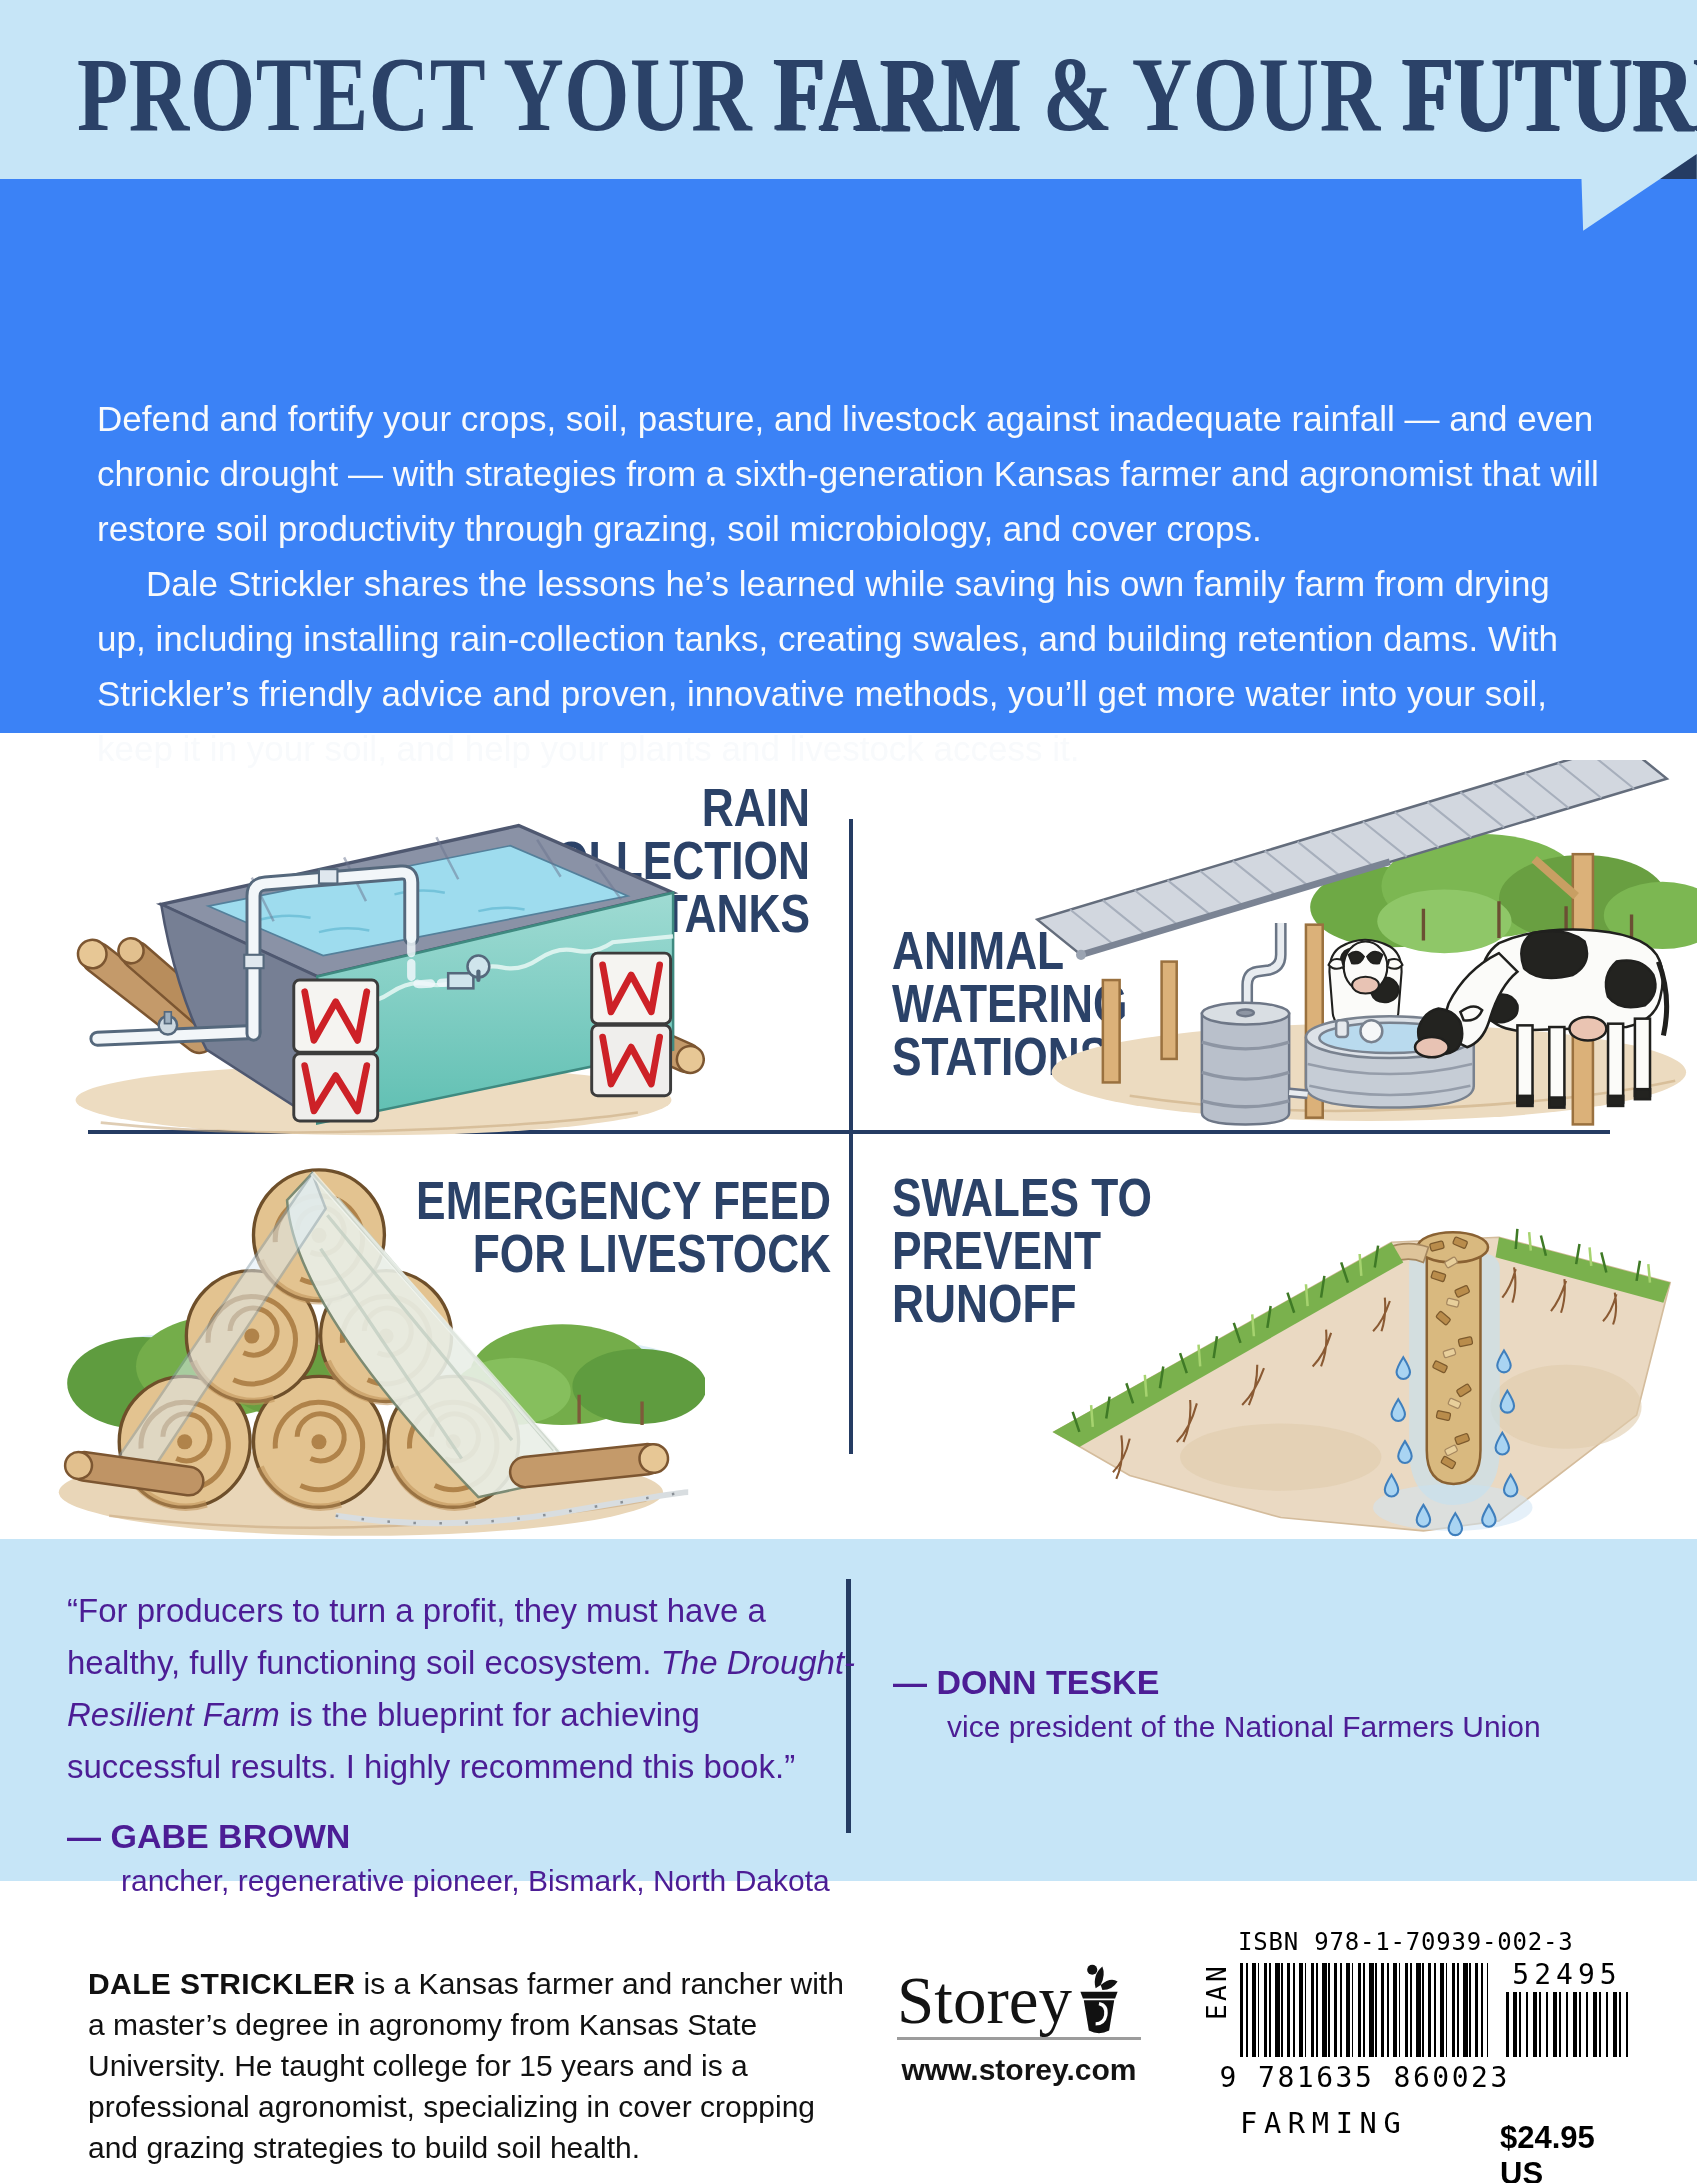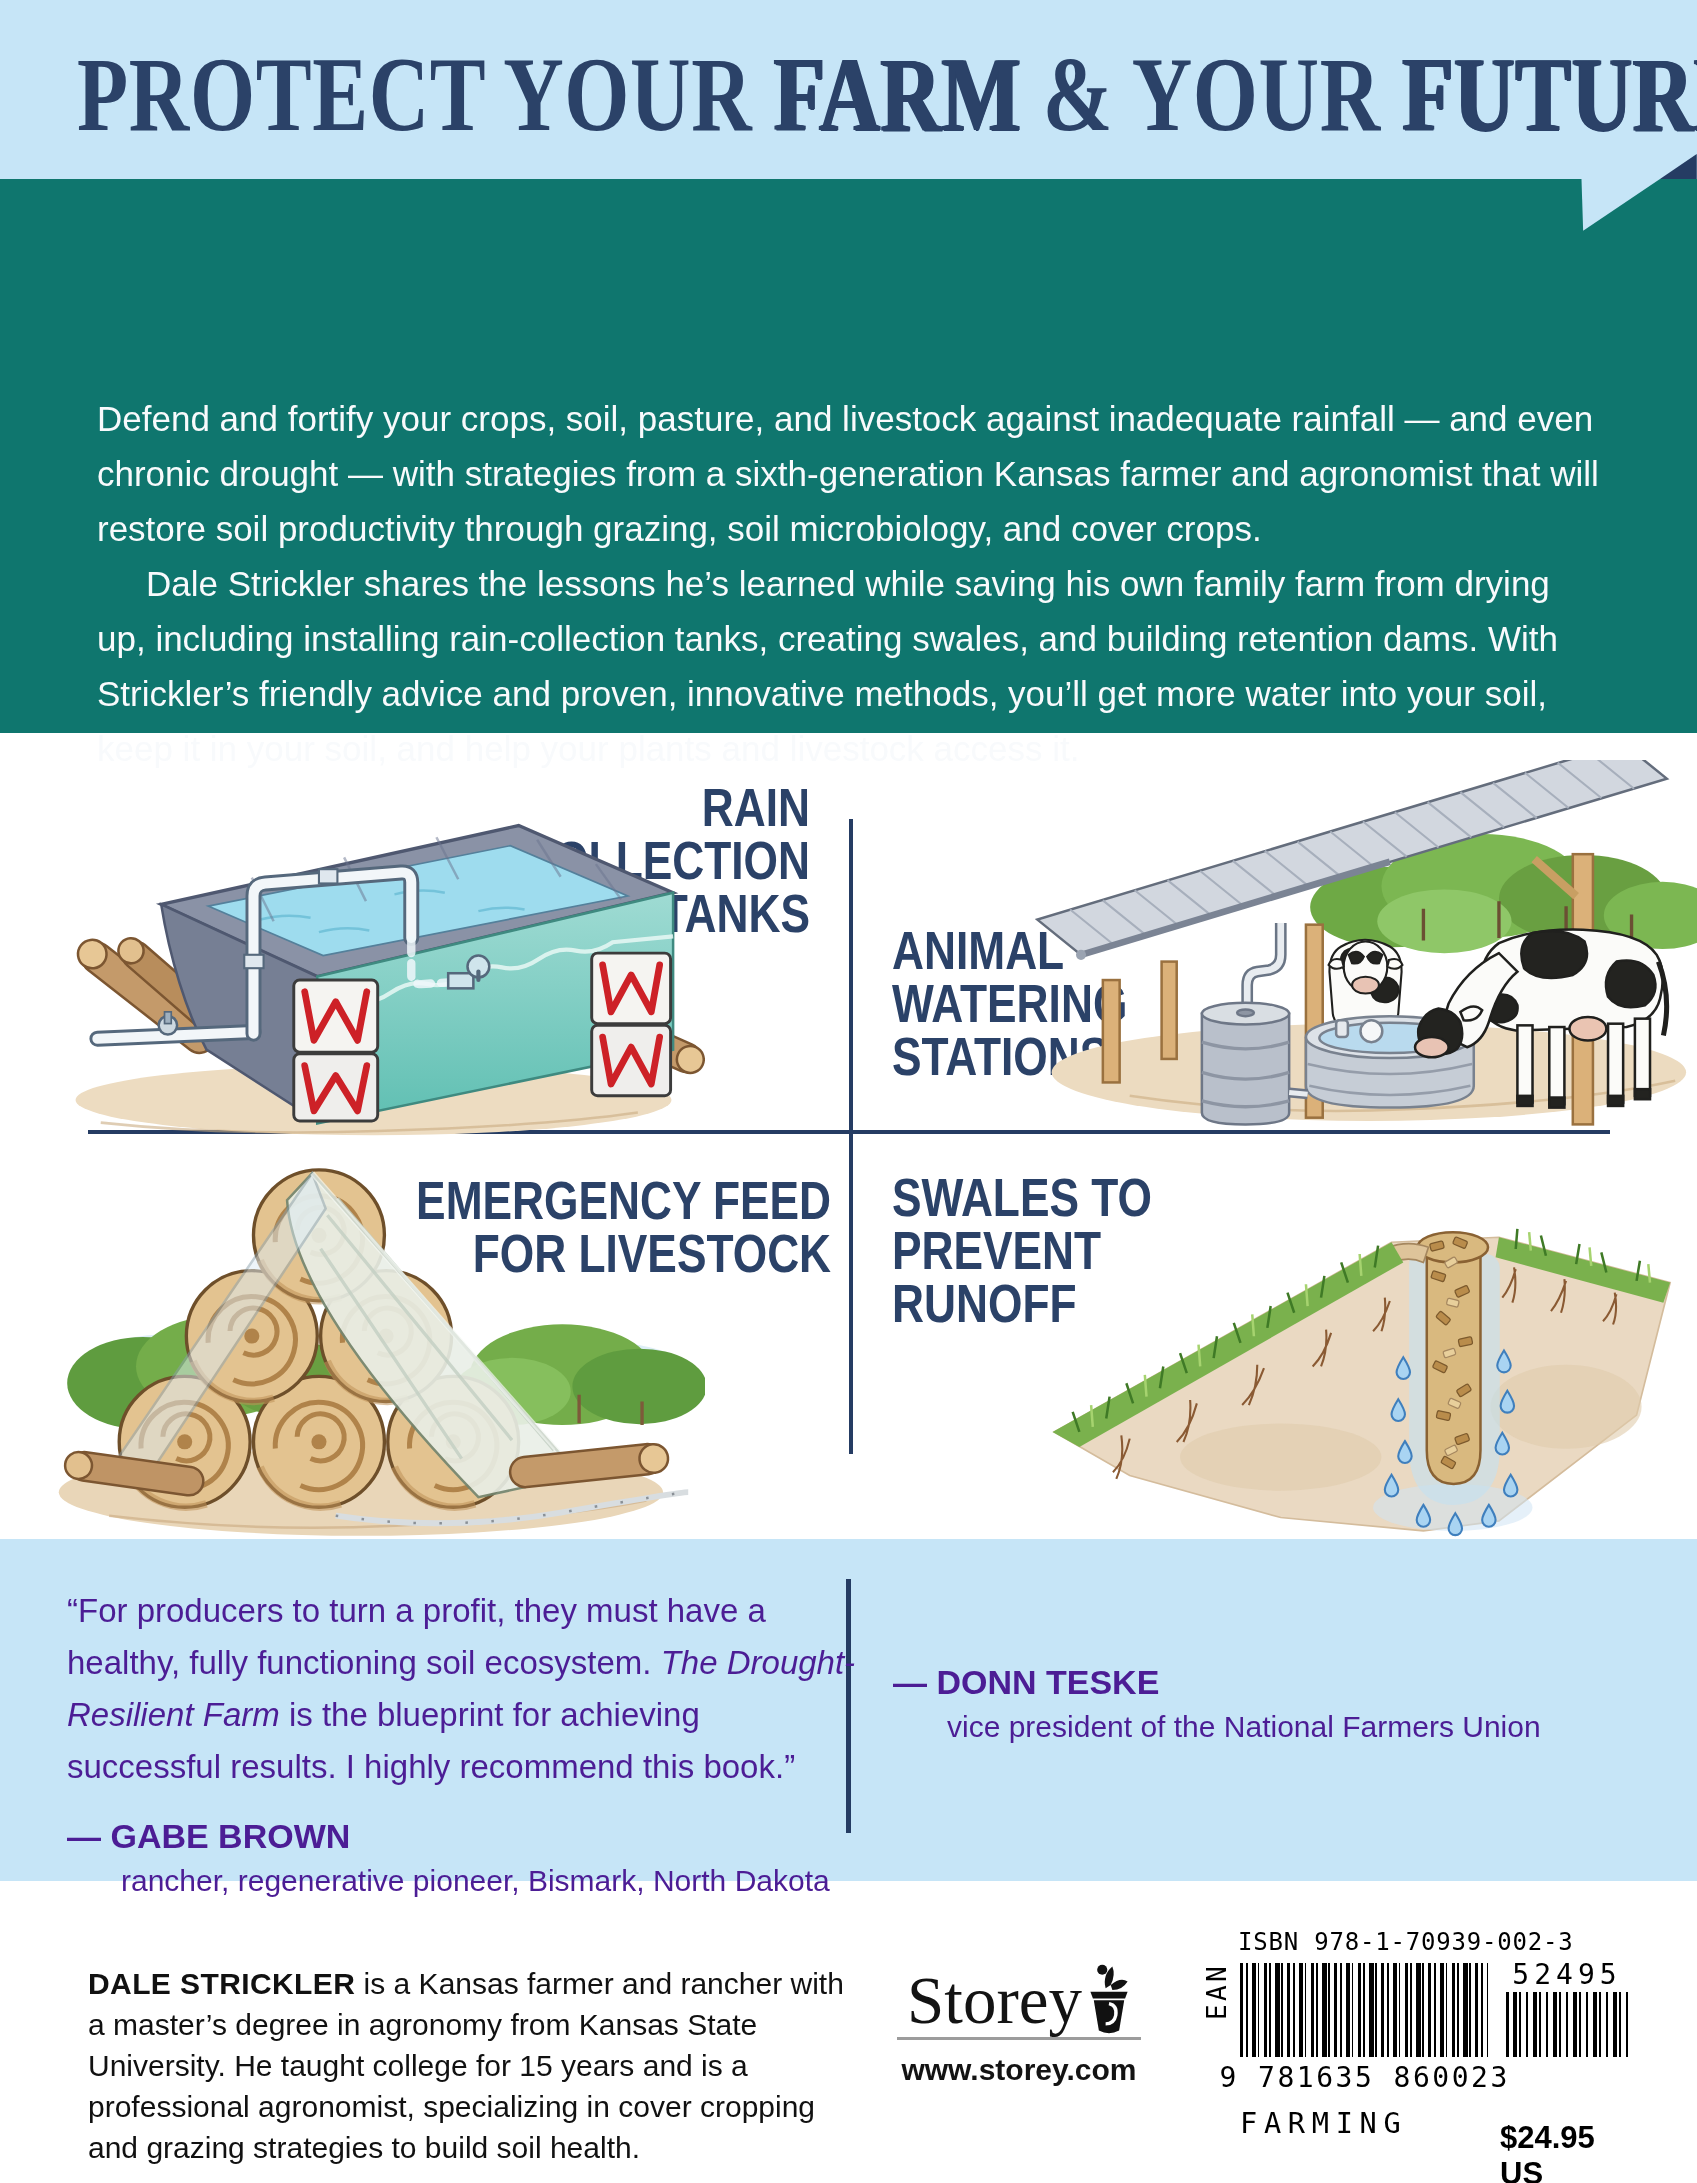--- a/index.html
+++ b/index.html
@@ -10,21 +10,21 @@
   
   .banner { position:absolute; left:0; top:0; width:1697px; height:179px; background:#c6e5f7; }
   .headline {
     position:absolute; left:77px; top:5px; height:179px; line-height:179px;
     font-family:"Liberation Serif", serif; font-weight:700; font-size:106px;
     color:#2b4268; white-space:pre; letter-spacing:0.8px;
     transform:scaleX(0.79); transform-origin:left center;
   }
   .hb { text-shadow:1.7px 0 0 currentColor, -1.7px 0 0 currentColor, 0.8px 0.8px 0 currentColor; }
   
-  .navy { position:absolute; left:0; top:179px; width:1697px; height:554px; background:#0f766e; }
+  .navy { position:absolute; left:0; top:179px; width:1697px; height:554px; background:#3b82f6; }
   .tail { position:absolute; left:1562px; top:154px; width:135px; height:81px; }
   .intro { position:absolute; left:97px; top:212px; width:1511px; color:#f8fafc;
            font-size:35px; line-height:55px; }
   .intro p { margin:0; }
   .intro .p2 { text-indent:49px; }
   
   .hdiv { position:absolute; left:88px; top:1130px; width:1522px; height:4.2px; background:#253c63; }
   .vdiv { position:absolute; left:849px; top:819px; width:4.2px; height:635px; background:#253c63; }
   .feat-label {
     position:absolute; font-weight:700; color:#2b4268; font-size:54px; line-height:53px;
@@ -41,21 +41,21 @@
   .quote { position:absolute; color:#4c1d95; font-size:33px; line-height:52px; }
   .q1 { left:67px; top:1585px; width:789px; }
   .q2 { left:893px; top:1639px; width:764px; }
   .q-name { font-weight:700; font-size:34px; margin-top:17px; }
   .q-title { font-size:30px; line-height:37px; padding-left:54px; }
   
   .bio { position:absolute; left:88px; top:1963px; width:760px; color:#111;
          font-size:30px; line-height:41px; }
   .bio-name { font-weight:700; letter-spacing:0.4px;text-align:right; }
   .storey { position:absolute; left:897px; top:1963px; width:244px; text-align:center; color:#131313; }
-  .storey-row { display:flex; align-items:flex-end; justify-content:center; }
+  .storey-row { display:flex; align-items:flex-end; justify-content:flex-start; }
   .storey-word { font-family:"Liberation Serif", serif; font-size:67px; line-height:67px; }
   .storey-rule { height:2.5px; background:#9c9c9c; margin-top:3.4px; }
   .storey-url { font-weight:700; font-size:30px; margin-top:13px; }
   .barcode { position:absolute; left:1206px; top:1928px; width:432px; height:218px; color:#000; }
   .mono { font-family:"DejaVu Sans Mono", monospace; }
   .isbn { position:absolute; left:32px; top:0; font-size:24px; letter-spacing:0.8px; }
   .ean  { position:absolute; left:-45px; top:50px; width:109px; height:27px; text-align:center;
           font-size:26px; letter-spacing:3.4px; transform:rotate(-90deg); }
   .bars-main { position:absolute; left:34px; top:35px; width:248px; height:94px;
     background:repeating-linear-gradient(90deg,#000 0 3.4px,#fff 3.4px 5.9px,#000 5.9px 7.6px,#fff 7.6px 11.8px,#000 11.8px 16px,#fff 16px 17.6px,#000 17.6px 19.3px,#fff 19.3px 23.5px); }

